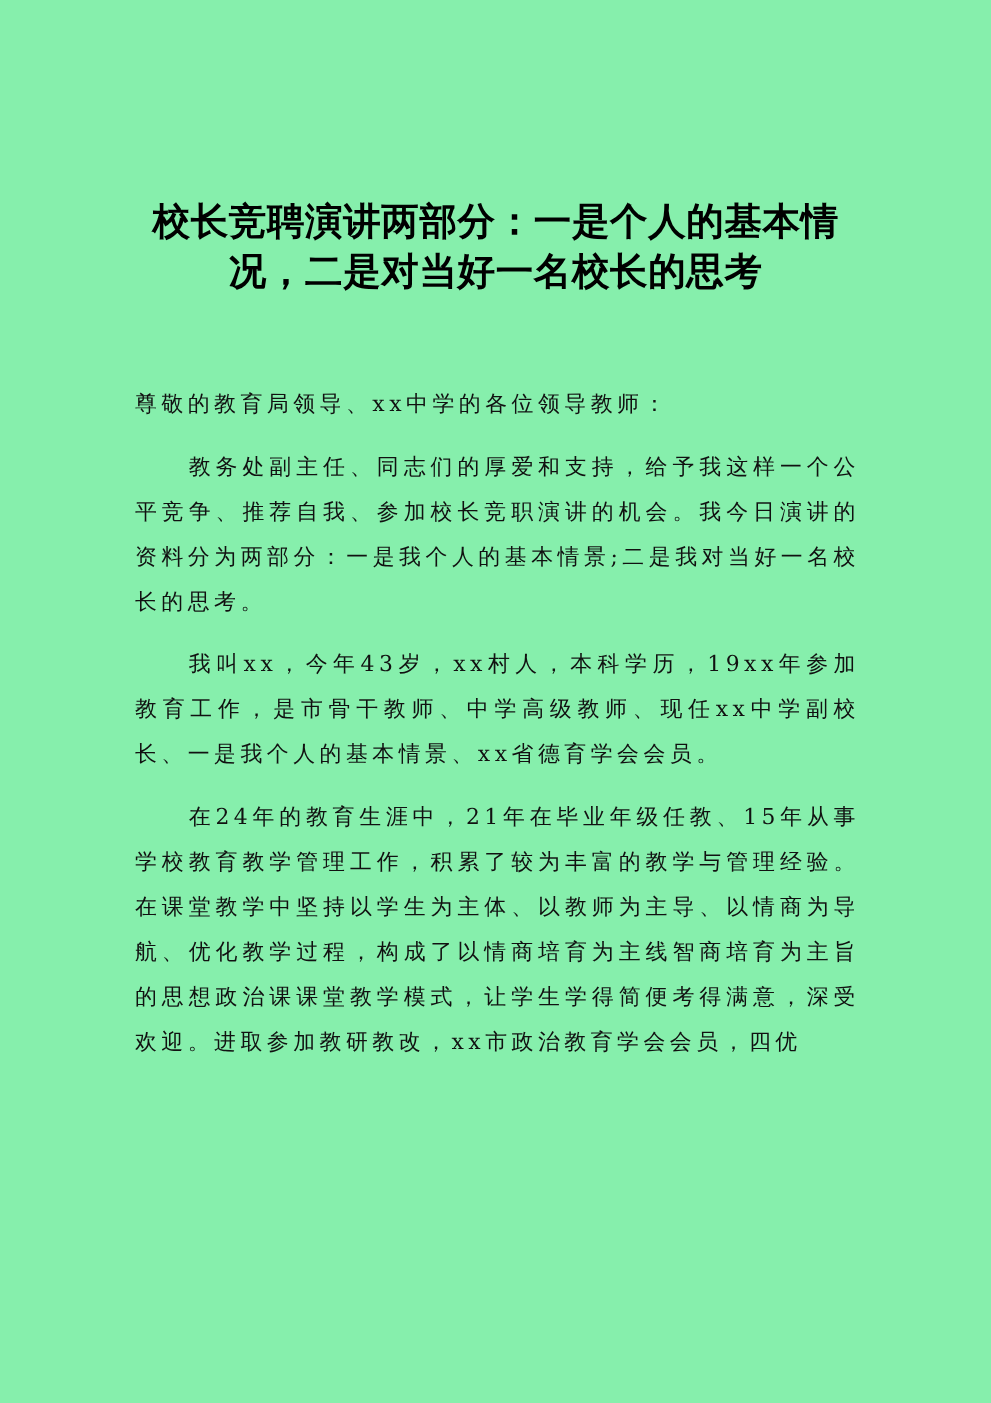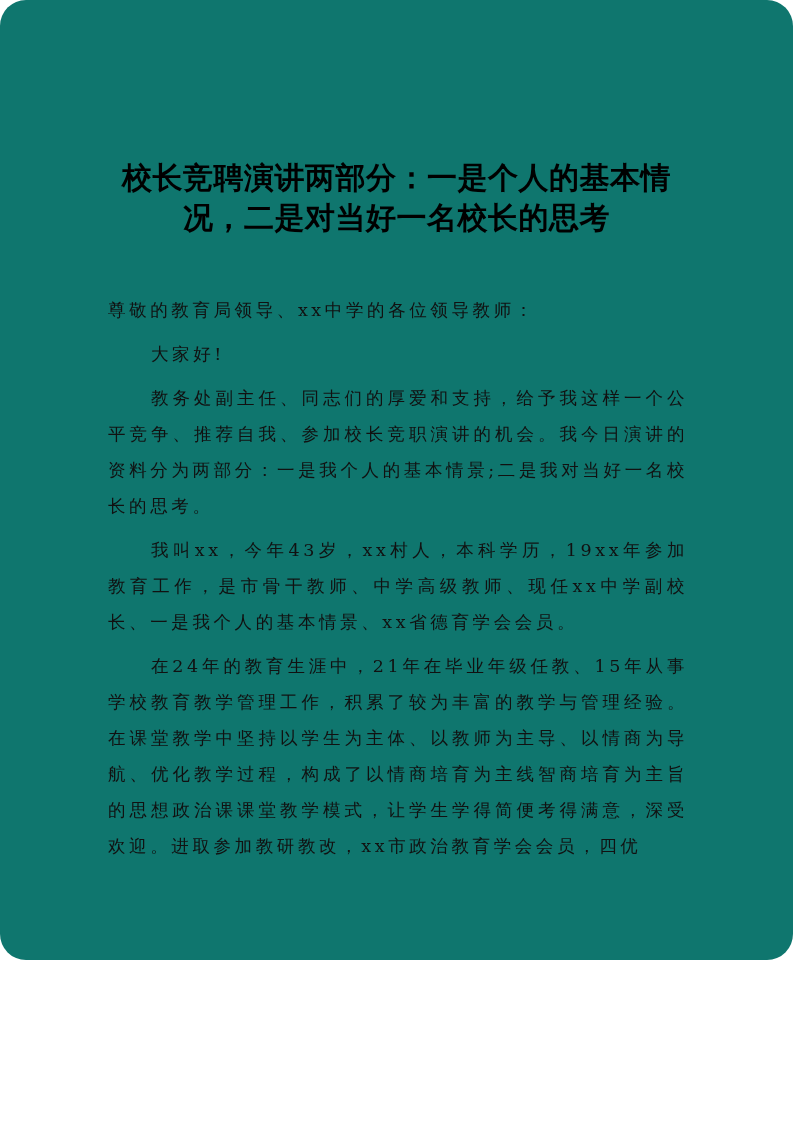--- a/index.html
+++ b/index.html
@@ -1,38 +1,37 @@
 <!DOCTYPE html>
 <html><head>
 <meta charset="utf-8">
 <style>
   html, body { margin: 0; padding: 0; background: #ffffff; }
   body { width: 793px; height: 1122px; position: relative; overflow: hidden; }
-  .page { position: absolute; left: 0; top: 0; width: 793px; height: 960px; background: #0f766e; border-radius: 26px; }
+  .page { position: absolute; left: 0; top: 0; width: 793px; height: 1122px; background: #86efac; }
   .title {
     position: absolute; left: 100px; top: 158px; width: 593px;
     text-align: center; color: #000;
     font-family: "DejaVu Sans", sans-serif; font-weight: bold;
     font-size: 30px; line-height: 40px; letter-spacing: 0.5px;
   }
   .body {
     position: absolute; left: 108px; top: 292px; width: 580px;
     color: #111;
     font-family: "DejaVu Serif", serif;
     font-size: 17.5px; line-height: 36px; letter-spacing: 3.6px;
     text-align: justify;
   }
-  .body p { margin: 0 0 8px 0; }
+  .body p { margin: 14px 0 8px 0; }
   .body p.indent { text-indent: 43px; }
 </style>
 </head>
 <body>
 
 <div class="page">
   <div class="title">校长竞聘演讲两部分：一是个人的基本情况，二是对当好一名校长的思考</div>
   <div class="body">
     <p>尊敬的教育局领导、xx中学的各位领导教师：</p>
-    <p class="indent">大家好!</p>
     <p class="indent">教务处副主任、同志们的厚爱和支持，给予我这样一个公平竞争、推荐自我、参加校长竞职演讲的机会。我今日演讲的资料分为两部分：一是我个人的基本情景;二是我对当好一名校长的思考。</p>
     <p class="indent">我叫xx，今年43岁，xx村人，本科学历，19xx年参加教育工作，是市骨干教师、中学高级教师、现任xx中学副校长、一是我个人的基本情景、xx省德育学会会员。</p>
     <p class="indent">在24年的教育生涯中，21年在毕业年级任教、15年从事学校教育教学管理工作，积累了较为丰富的教学与管理经验。在课堂教学中坚持以学生为主体、以教师为主导、以情商为导航、优化教学过程，构成了以情商培育为主线智商培育为主旨的思想政治课课堂教学模式，让学生学得简便考得满意，深受欢迎。进取参加教研教改，xx市政治教育学会会员，四优</p>
   </div>
 </div>
 
 </body></html>

